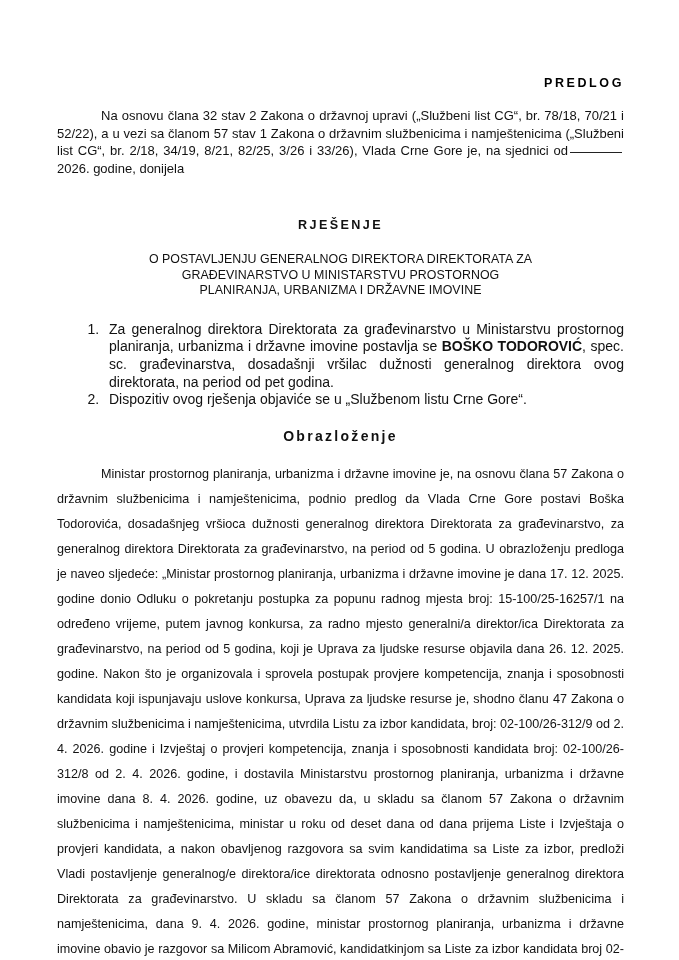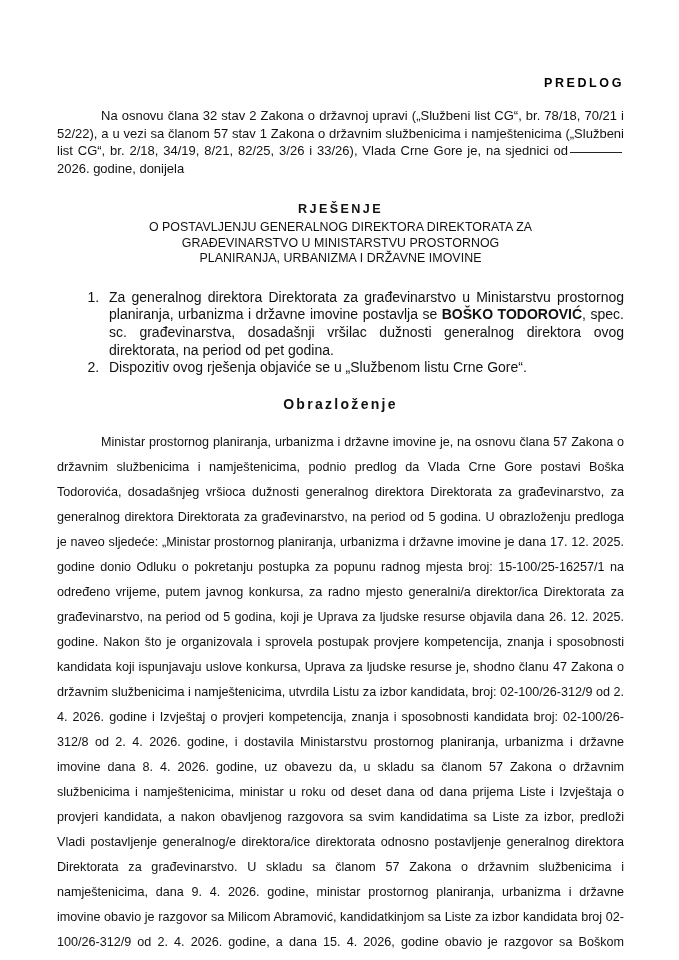--- a/index.html
+++ b/index.html
@@ -50,21 +50,21 @@
   .blank-fill {
     display: inline-block;
     width: 52px;
     border-bottom: 1px solid #222;
     vertical-align: 2px;
     margin: 0 2px;
   }
 
   
   .rjesenje-title {
-    margin: 0;
+    margin: 16px;
     padding-top: 24px;
     text-align: center;
     font-size: 12.6px;
     font-weight: bold;
     letter-spacing: 2.4px;
     line-height: 16px;
   }
   .subtitle {
     margin: 0;
     padding-top: 3px;

